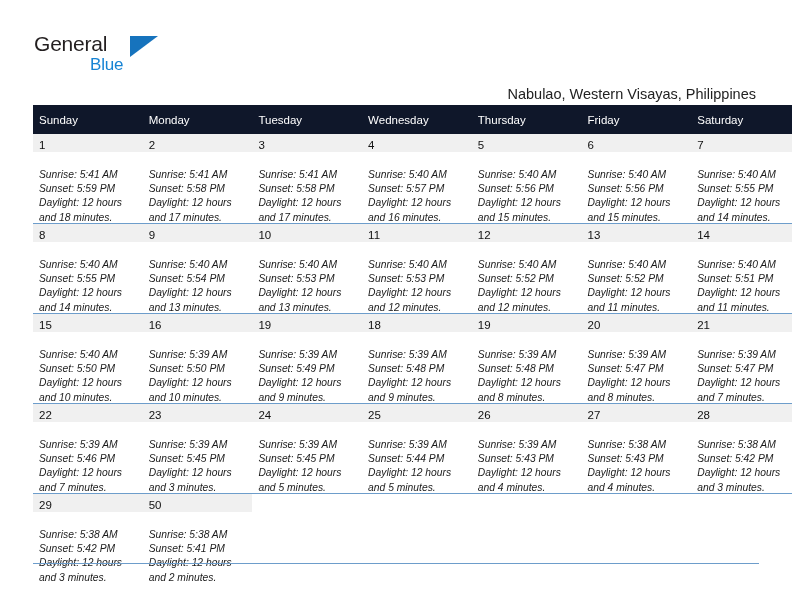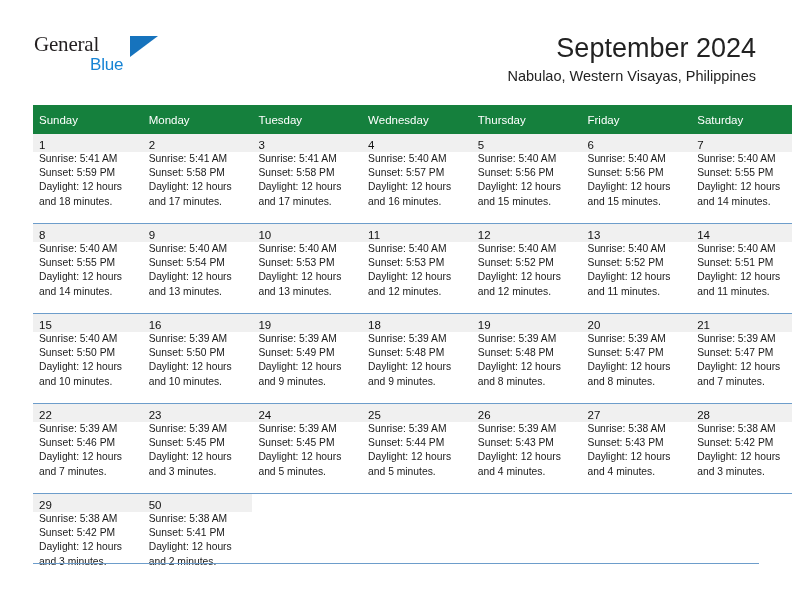--- a/index.html
+++ b/index.html
@@ -35,21 +35,21 @@
     width: 180px;
     height: 52px;
   }
   .logo-general {
     position: absolute;
     left: 0;
     top: 0;
     font-size: 21px;
     letter-spacing: -0.2px;
     color: #231f20;
-    font-family: Liberation Serif, serif;
+    font-family: Liberation Sans, sans-serif;
   }
   .logo-triangle {
     position: absolute;
     left: 96px;
     top: 4px;
     width: 0;
     height: 0;
     border-left: 28px solid #1673bd;
     border-bottom: 21px solid transparent;
   }
@@ -68,38 +68,38 @@
     top: 33px;
     font-size: 27px;
     color: #222222;
     text-align: right;
     white-space: nowrap;
     font-weight: normal;
   }
   .subtitle {
     position: absolute;
     right: 36px;
-    top: 68px;
+    top: 86px;
     font-size: 14.5px;
     color: #222222;
     text-align: right;
     white-space: nowrap;
   }
 
   
   .cal {
     position: absolute;
     left: 33px;
     top: 105px;
     width: 726px;
     border-collapse: collapse;
     table-layout: fixed;
   }
   .cal th {
-    background: #15803d;
+    background: #0f172a;
     color: #ffffff;
     font-size: 11.5px;
     font-weight: normal;
     text-align: left;
     padding: 5px 0 5px 6px;
     height: 19px;
     border: none;
     width: 103.71px;
   }
   .week-row > td {
@@ -124,21 +124,22 @@
     height: 18px;
     box-sizing: border-box;
     padding: 1px 0 0 6px;
   }
   .daynum {
     font-size: 11.5px;
     color: #111111;
     line-height: 16px;
   }
   .cell-body {
-    padding: 0 5px 0 6px;
+    padding: 16px 5px 0 6px;
+    font-style: italic;
   }
   .cell-line {
     font-size: 10.3px;
     line-height: 14.2px;
     color: #1a1a1a;
     white-space: nowrap;
   }
   .cell-empty .daynum-band { background: transparent; }
   .bottom-rule {
     position: absolute;
@@ -155,21 +156,20 @@
 <div class="page">
 
   <div class="top">
 
     <div class="logo">
       <span class="logo-general">General</span>
       <span class="logo-triangle"></span>
       <span class="logo-blue">Blue</span>
     </div>
 
-    <div class="title">September 2024</div>
     <div class="subtitle">Nabulao, Western Visayas, Philippines</div>
   </div>
 
   <table class="cal">
     <thead>
       <tr>
         <th>Sunday</th>
         <th>Monday</th>
         <th>Tuesday</th>
         <th>Wednesday</th>

